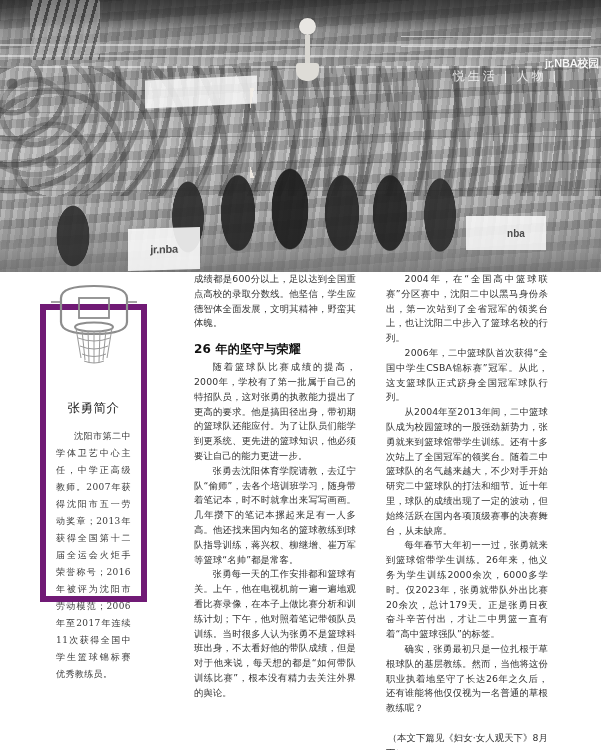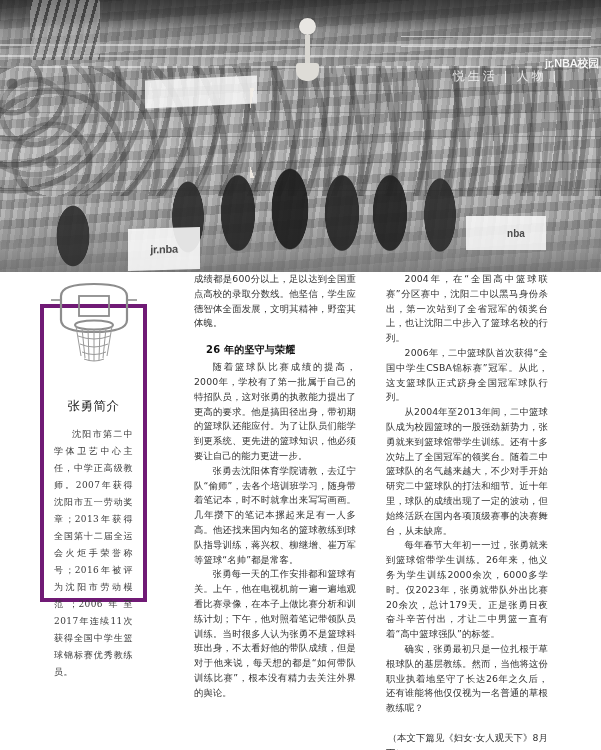--- a/index.html
+++ b/index.html
@@ -143,21 +143,21 @@
     left: 0; top: 272px;
     width: 601px; height: 478px;
   }
 
   
   .profile {
     position: absolute;
     left: 40px; top: 32px;
     width: 107px;
     height: 298px;
-    border: 4px solid #701a75;
+    border: 6px solid #701a75;
     background: #fff;
   }
   .hoop {
     position: absolute;
     left: 50%; top: -28px;
     transform: translateX(-50%);
     width: 86px; height: 92px;
   }
   .profile-title {
     position: absolute;
@@ -196,22 +196,22 @@
   .col-mid { left: 194px; }
   .col-right { left: 386px; }
 
   .col p {
     margin: 0;
     text-indent: 18.6px;
     letter-spacing: .15px;
   }
   .col p.noindent { text-indent: 0; }
   .col h2 {
-    margin: 11px 0 3px 12px;
-    font-size: 10px;
+    margin: 11px 0 3px 0;
+    font-size: 12px;
     line-height: 15px;
     font-weight: bold;
     color: #111;
     letter-spacing: .2px;
   }
   .col p.tail {
     margin-top: 15px;
     text-indent: 0;
     text-align: right;
   }

